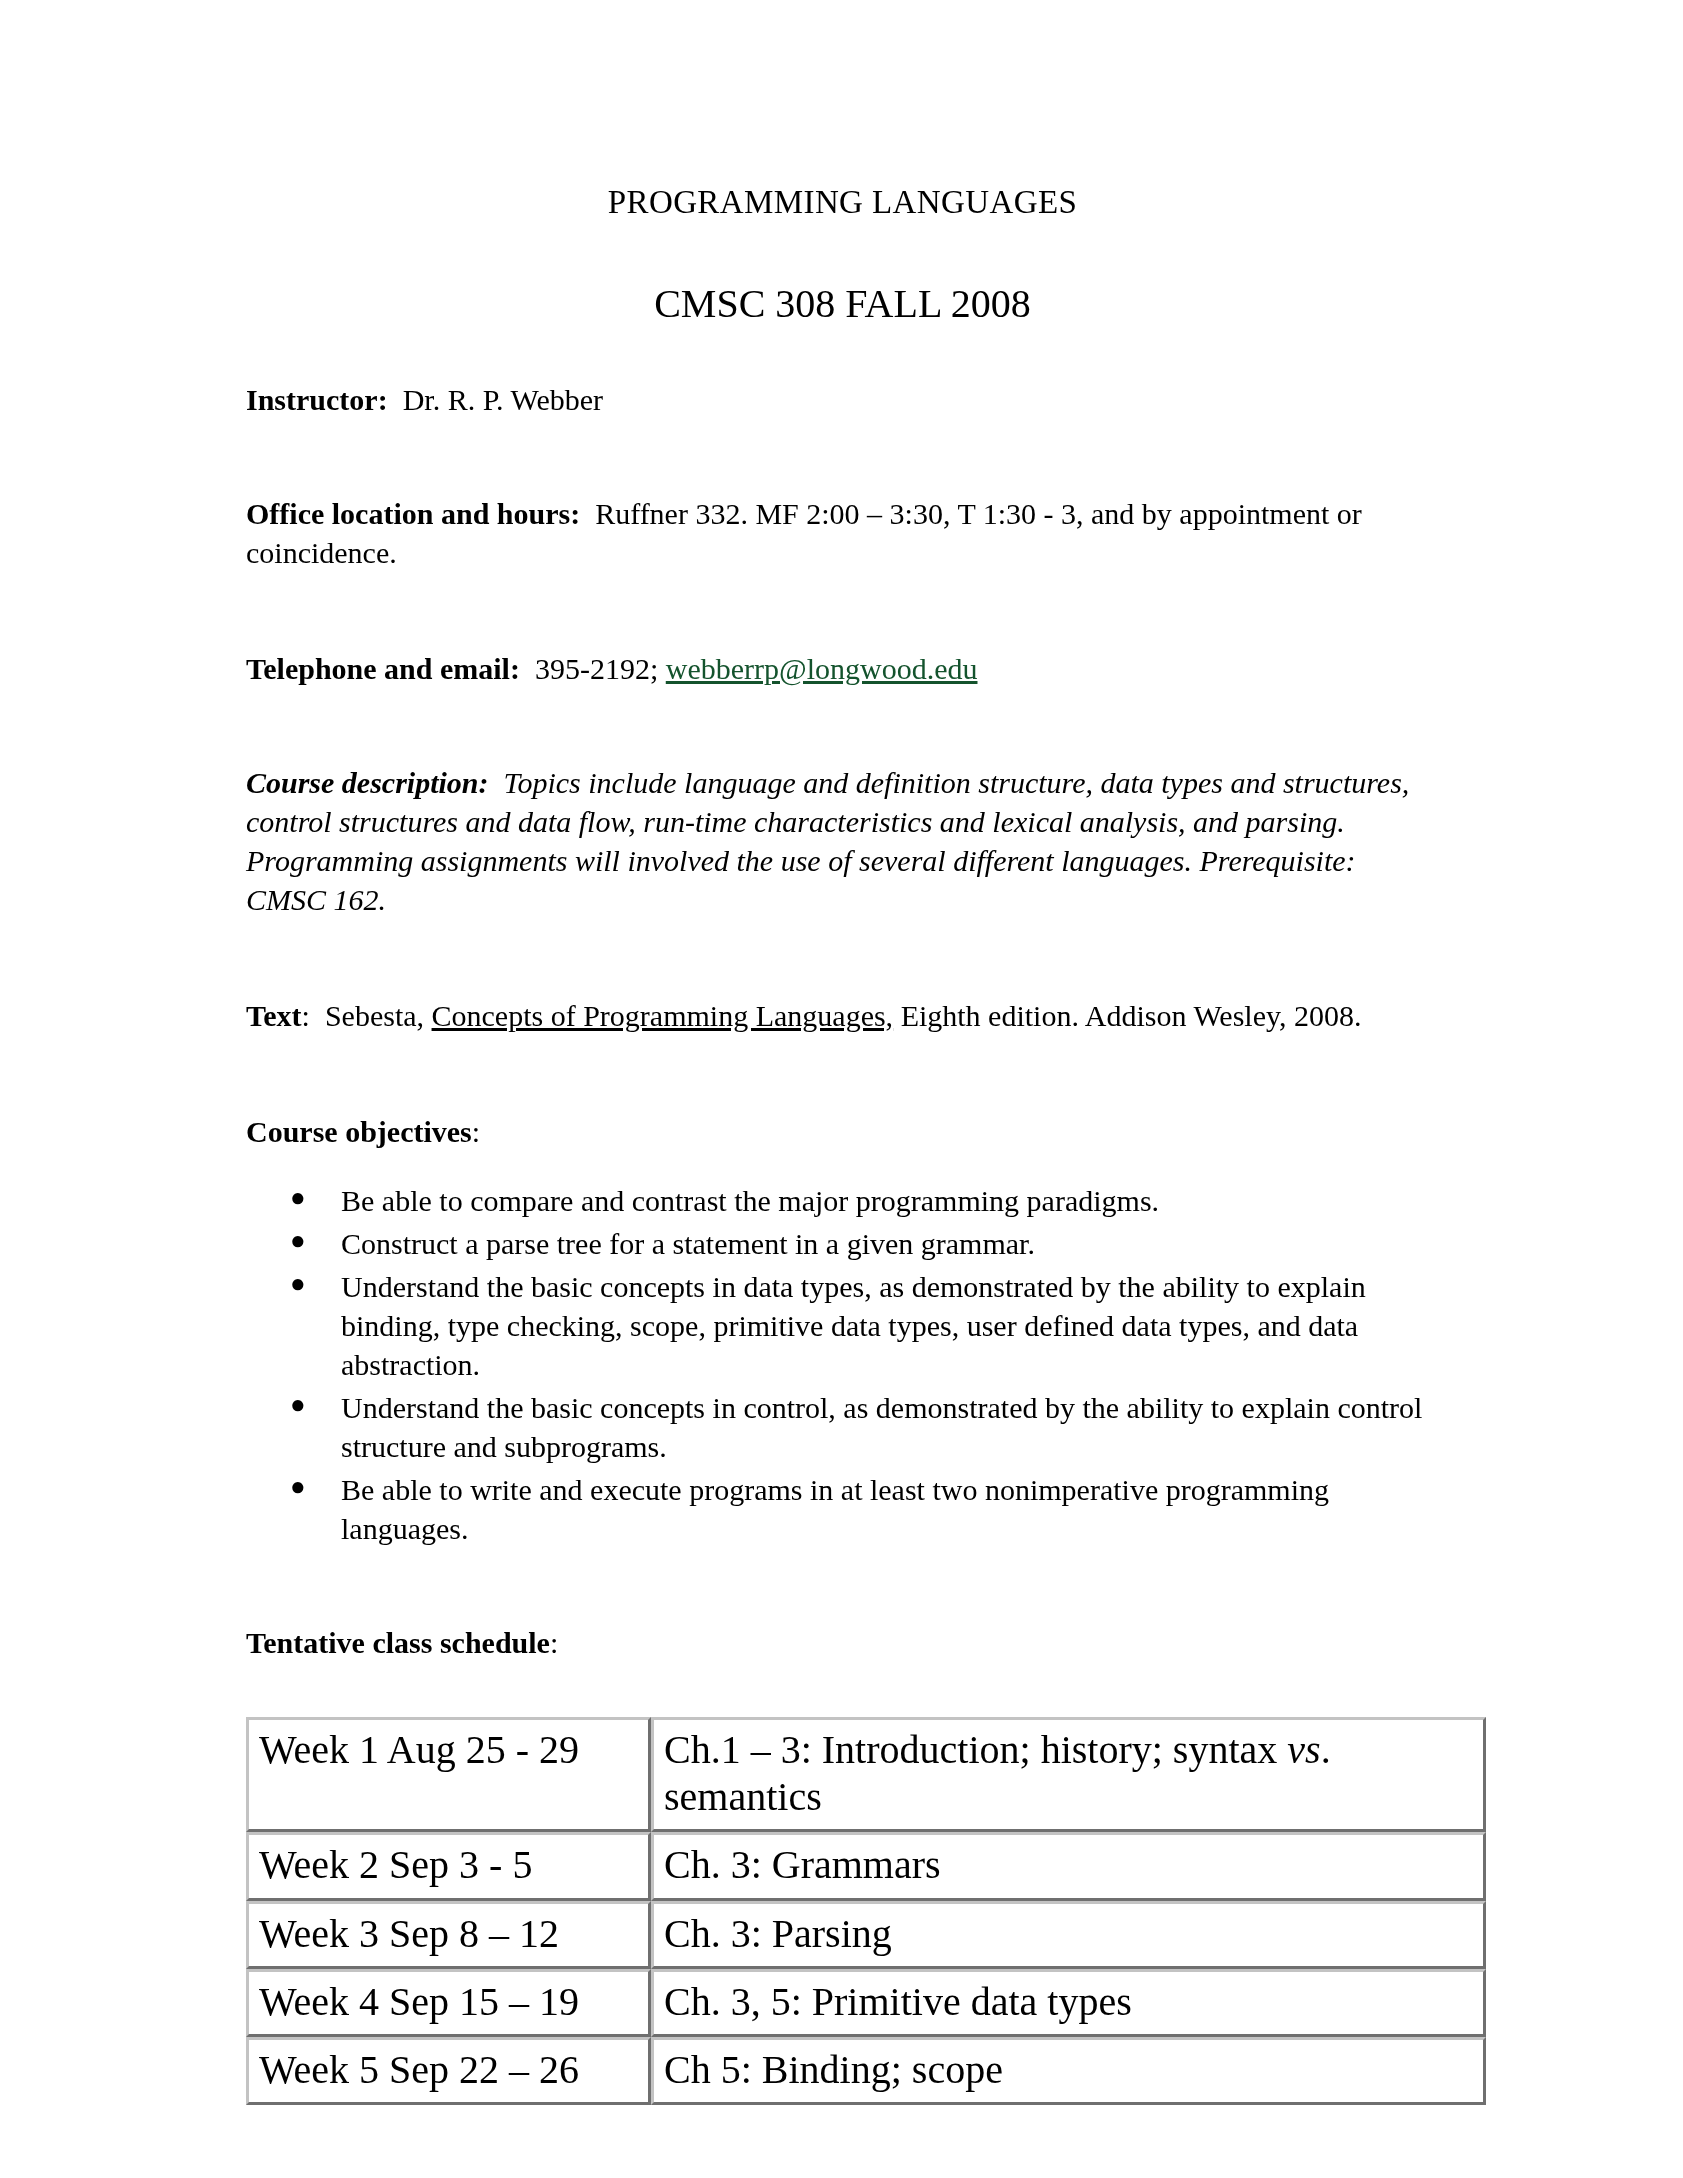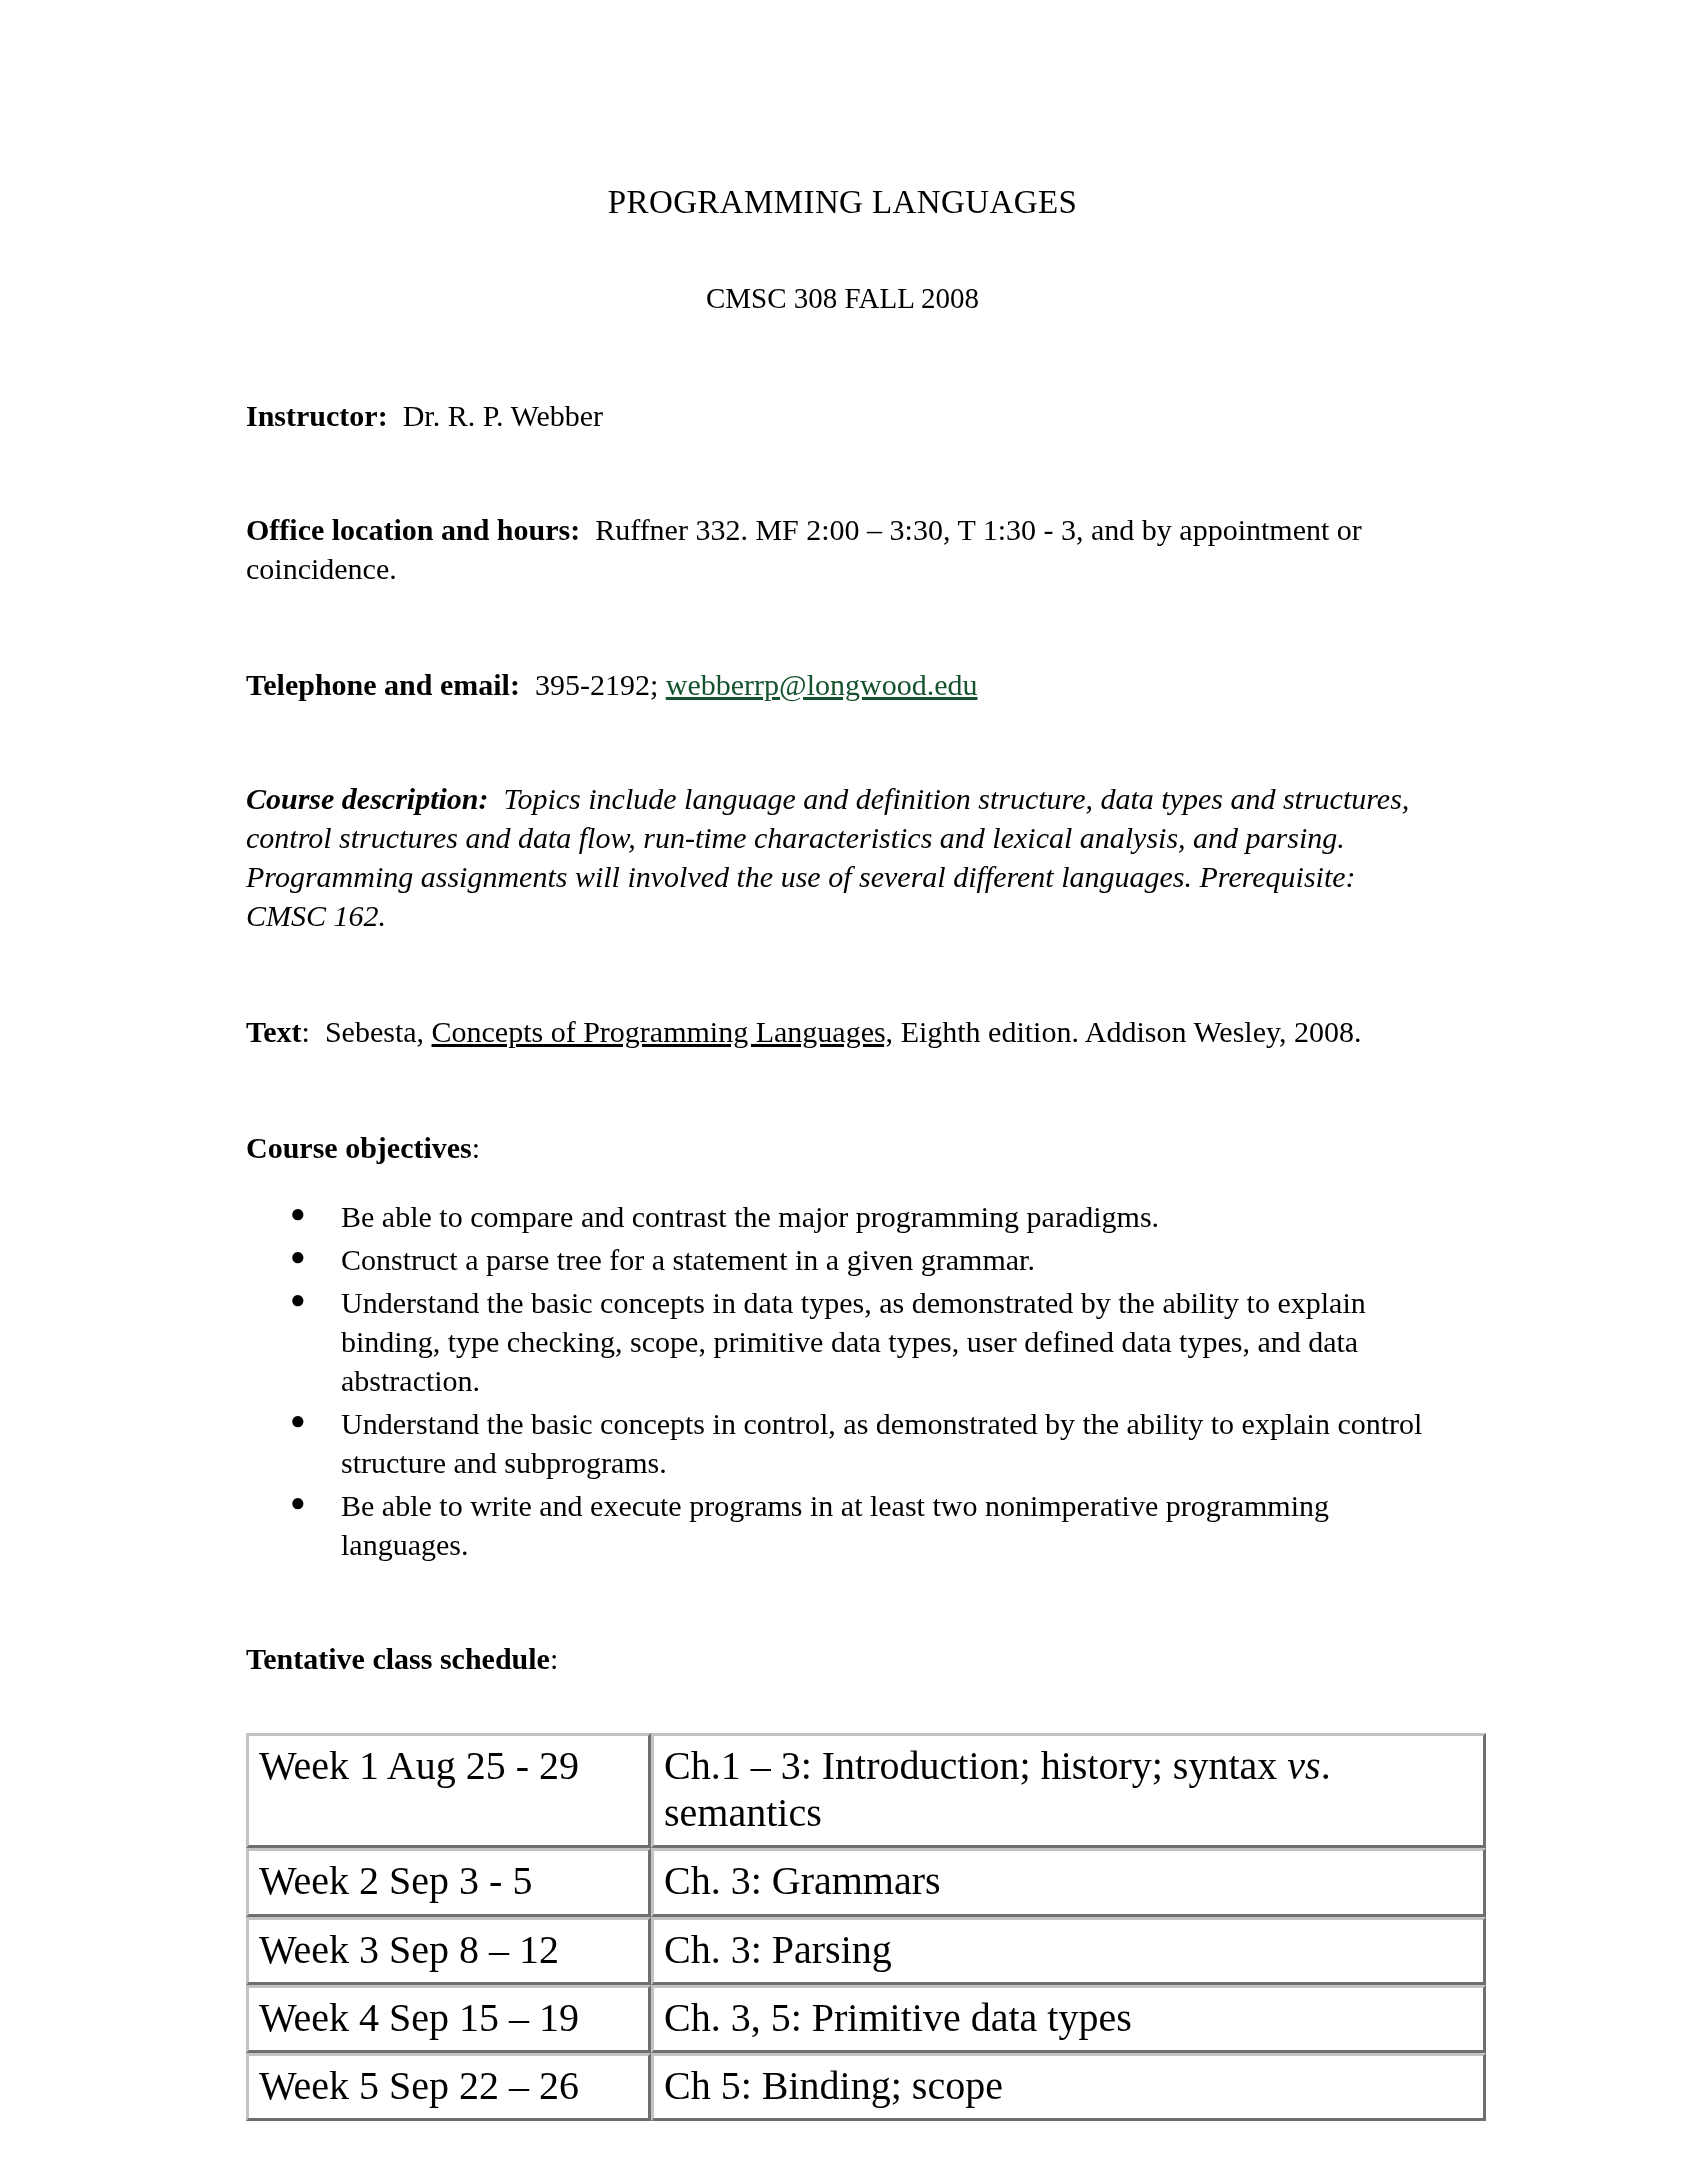--- a/index.html
+++ b/index.html
@@ -33,21 +33,21 @@
   .title-block {
     text-align: center;
     padding-top: 186px;
   }
   .doc-title {
     font-size: 33px;
     letter-spacing: 0.4px;
     line-height: 1.0;
   }
   .doc-subtitle {
-    font-size: 29px;
+    font-size: 40px;
     margin-top: 65px;
     line-height: 1.0;
   }
 
   
   .para {
     font-size: 30px;
     line-height: 1.30;
     margin-top: 57px;
     text-align: left;
@@ -61,21 +61,21 @@
   }
   .uline {
     text-decoration: underline;
   }
   .ital {
     font-style: italic;
     text-align: right;
   }
 
   
-  .sp-instructor { margin-top: 83px; }
+  .sp-instructor { margin-top: 56px; }
   .sp-office     { margin-top: 75px; }
   .sp-phone      { margin-top: 77px; }
   .sp-desc       { margin-top: 75px; font-style: italic; }
   .sp-text       { margin-top: 77px; }
   .sp-obj        { margin-top: 77px; }
   .sp-sched      { margin-top: 75px; }
 
   
   ul.objectives {
     list-style: none;

